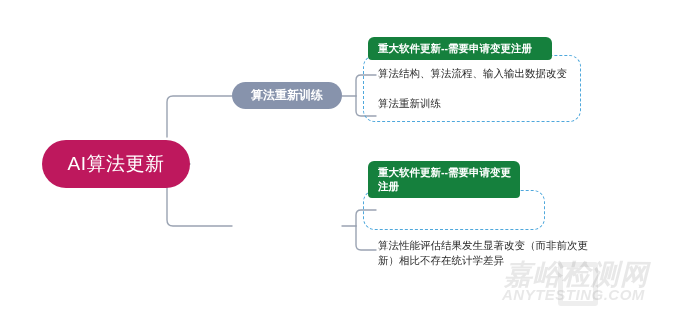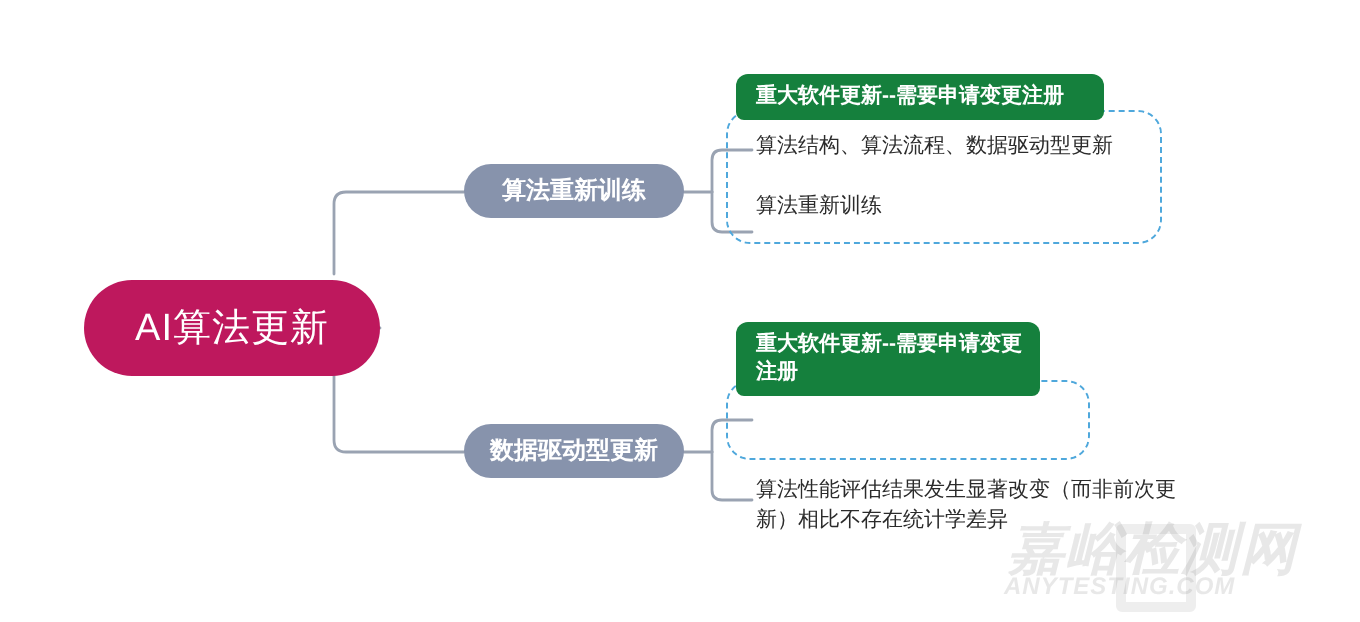--- a/index.html
+++ b/index.html
@@ -142,21 +142,21 @@
     font-weight: bold;
     color: rgba(120,120,120,0.17);
     letter-spacing: 1px;
     white-space: nowrap;
     font-style: italic;
   }
   .wm-en {
     position: absolute;
     left: 6px;
     top: 30px;
-    font-size: 12px;
+    font-size: 15px;
     font-style: italic;
     font-weight: bold;
     color: rgba(120,120,120,0.17);
     letter-spacing: 0.5px;
     white-space: nowrap;
   }
   .wm-mark {
     position: absolute;
     left: 62px;
     top: 6px;
@@ -198,26 +198,23 @@
   <div class="branch-node branch-algo">
     <span>算法重新训练</span>
   </div>
 
   <div class="dashed-box box-algo"></div>
 
   <div class="tag tag-algo">
     <span>重大软件更新--需要申请变更注册</span>
   </div>
 
-  <div class="leaf leaf-a1">算法结构、算法流程、数据驱动型更新</div>
+  <div class="leaf leaf-a1">算法结构、算法流程、输入输出数据改变</div>
   <div class="leaf leaf-a2">算法重新训练</div>
 
-  <div class="branch-node branch-data">
-    <span>数据驱动型更新</span>
-  </div>
 
   <div class="dashed-box box-data"></div>
 
   <div class="tag tag-data">
     <span>重大软件更新--需要申请变更注册</span>
   </div>
 
   <div class="leaf leaf-d2">算法性能评估结果发生显著改变（而非前次更新）相比不存在统计学差异</div>
 
   <div class="watermark">

